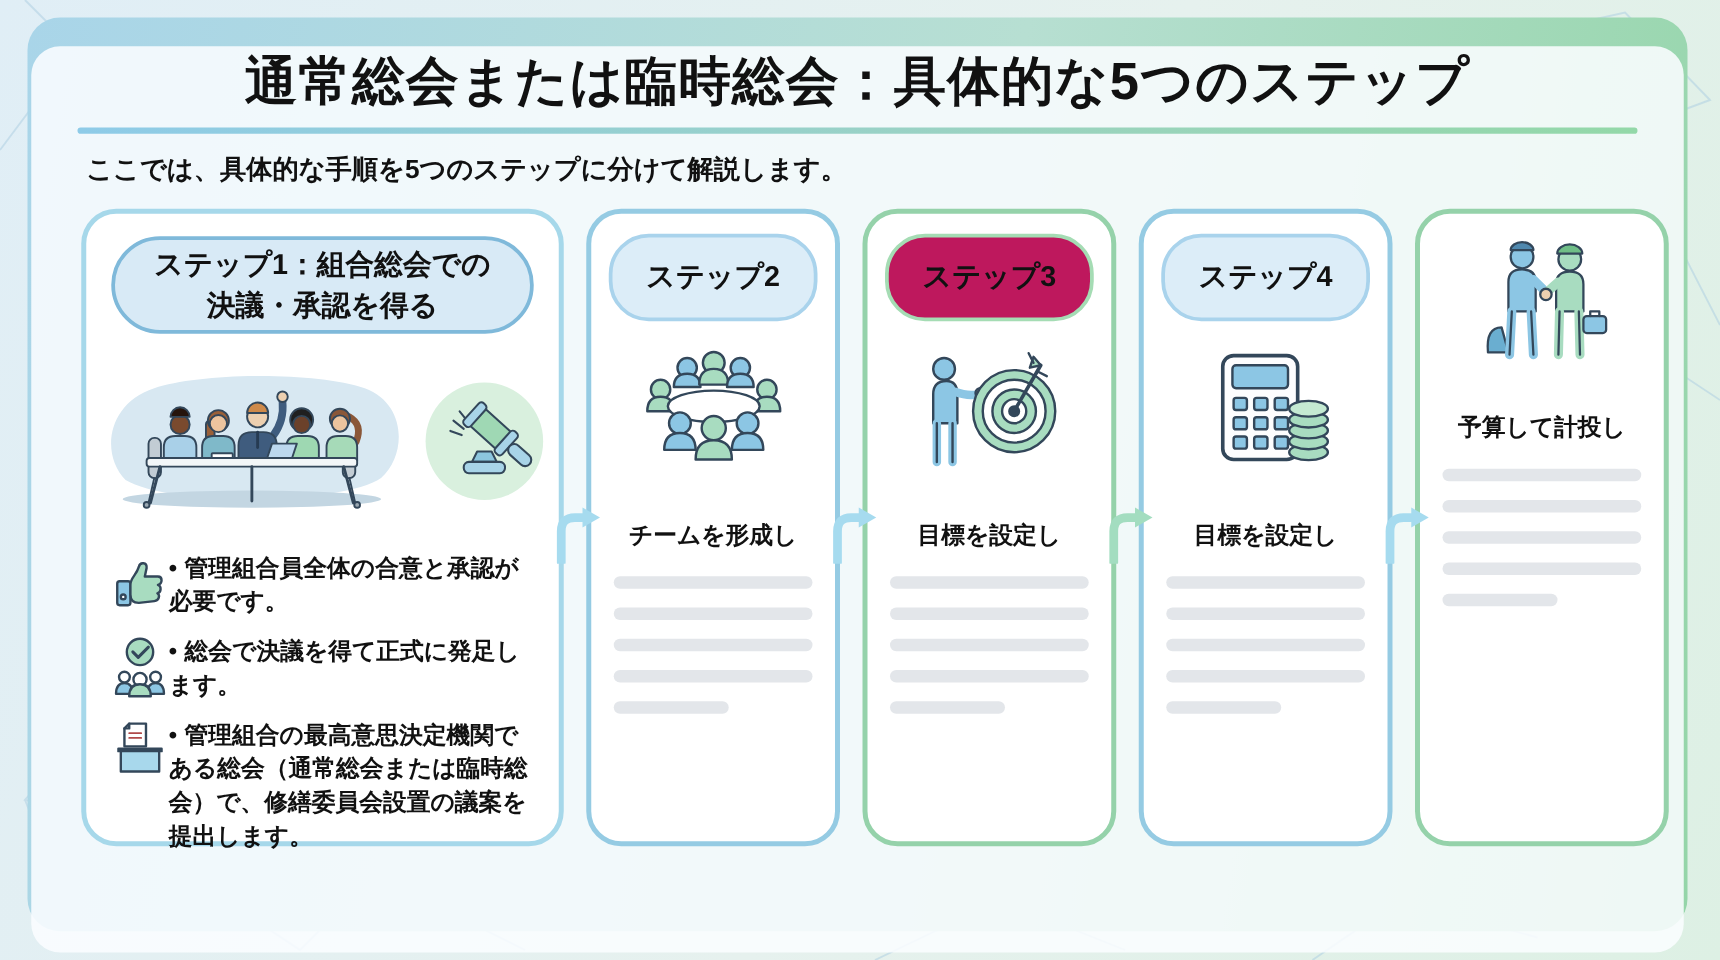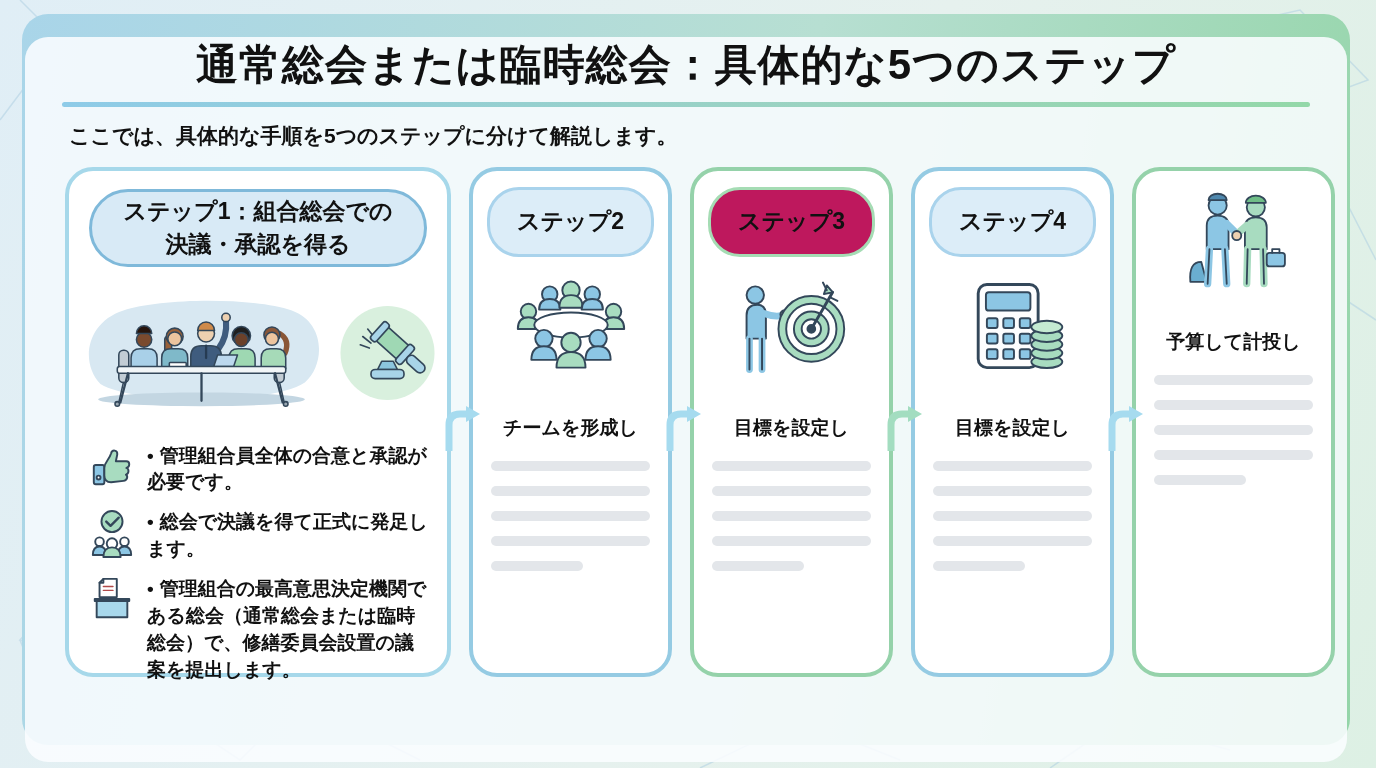--- a/index.html
+++ b/index.html
@@ -24,21 +24,21 @@
   .card-s{flex:1;}
   .pill{border-radius:34px;display:flex;flex-direction:column;align-items:center;justify-content:center;
         font-weight:bold;text-align:center;}
   .pill-1{margin:18px 20px 10px;border:3px solid #7fb9da;background:#d8eaf6;min-height:72px;
         font-size:23px;line-height:1.4;border-radius:40px;}
   .pill-s{margin:16px 14px 0;height:64px;font-size:23px;border-radius:32px;}
   .pill-blue{background:#dcedf8;border:3px solid #a9d3ec;}
   .pill-green{background:#be185d;border:3px solid #a5dcb4;}
   .illu-row{display:flex;align-items:center;justify-content:center;gap:14px;margin:6px 10px 0;height:152px;}
   .bullets{margin:14px 18px 0 20px;}
-  .bullet-row{display:flex;gap:12px;align-items:flex-start;margin-bottom:13px;}
+  .bullet-row{display:flex;align-items:flex-start;margin-bottom:13px;}
   .bullet-row svg{flex:none;}
   .bullet-text{font-size:19px;font-weight:bold;line-height:1.42;}
   .dot{font-size:19px;font-weight:bold;margin-right:6px;}
   .icon-area{height:120px;display:flex;align-items:center;justify-content:center;margin-top:10px;}
   .caption{text-align:center;font-size:19px;font-weight:bold;margin-top:28px;}
   .bars{margin:20px 18px 0;}
   .bar{height:10px;border-radius:5px;background:#e3e6ea;margin-bottom:15px;}
   .arrow{position:absolute;left:-31px;top:234px;z-index:4;}
   .arrow-blue path{stroke:#a6dbef;}  .arrow-blue polygon{fill:#a6dbef;}
   .arrow-green path{stroke:#a3ddc0;} .arrow-green polygon{fill:#a3ddc0;}

